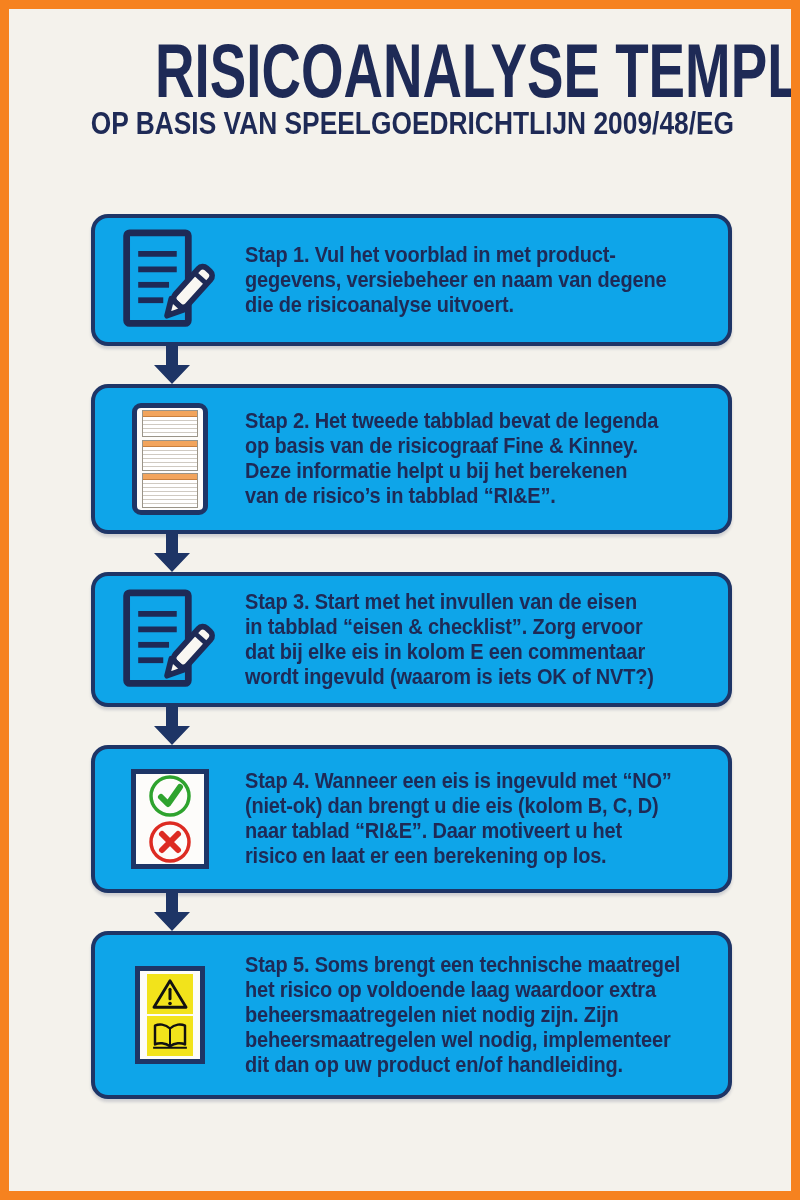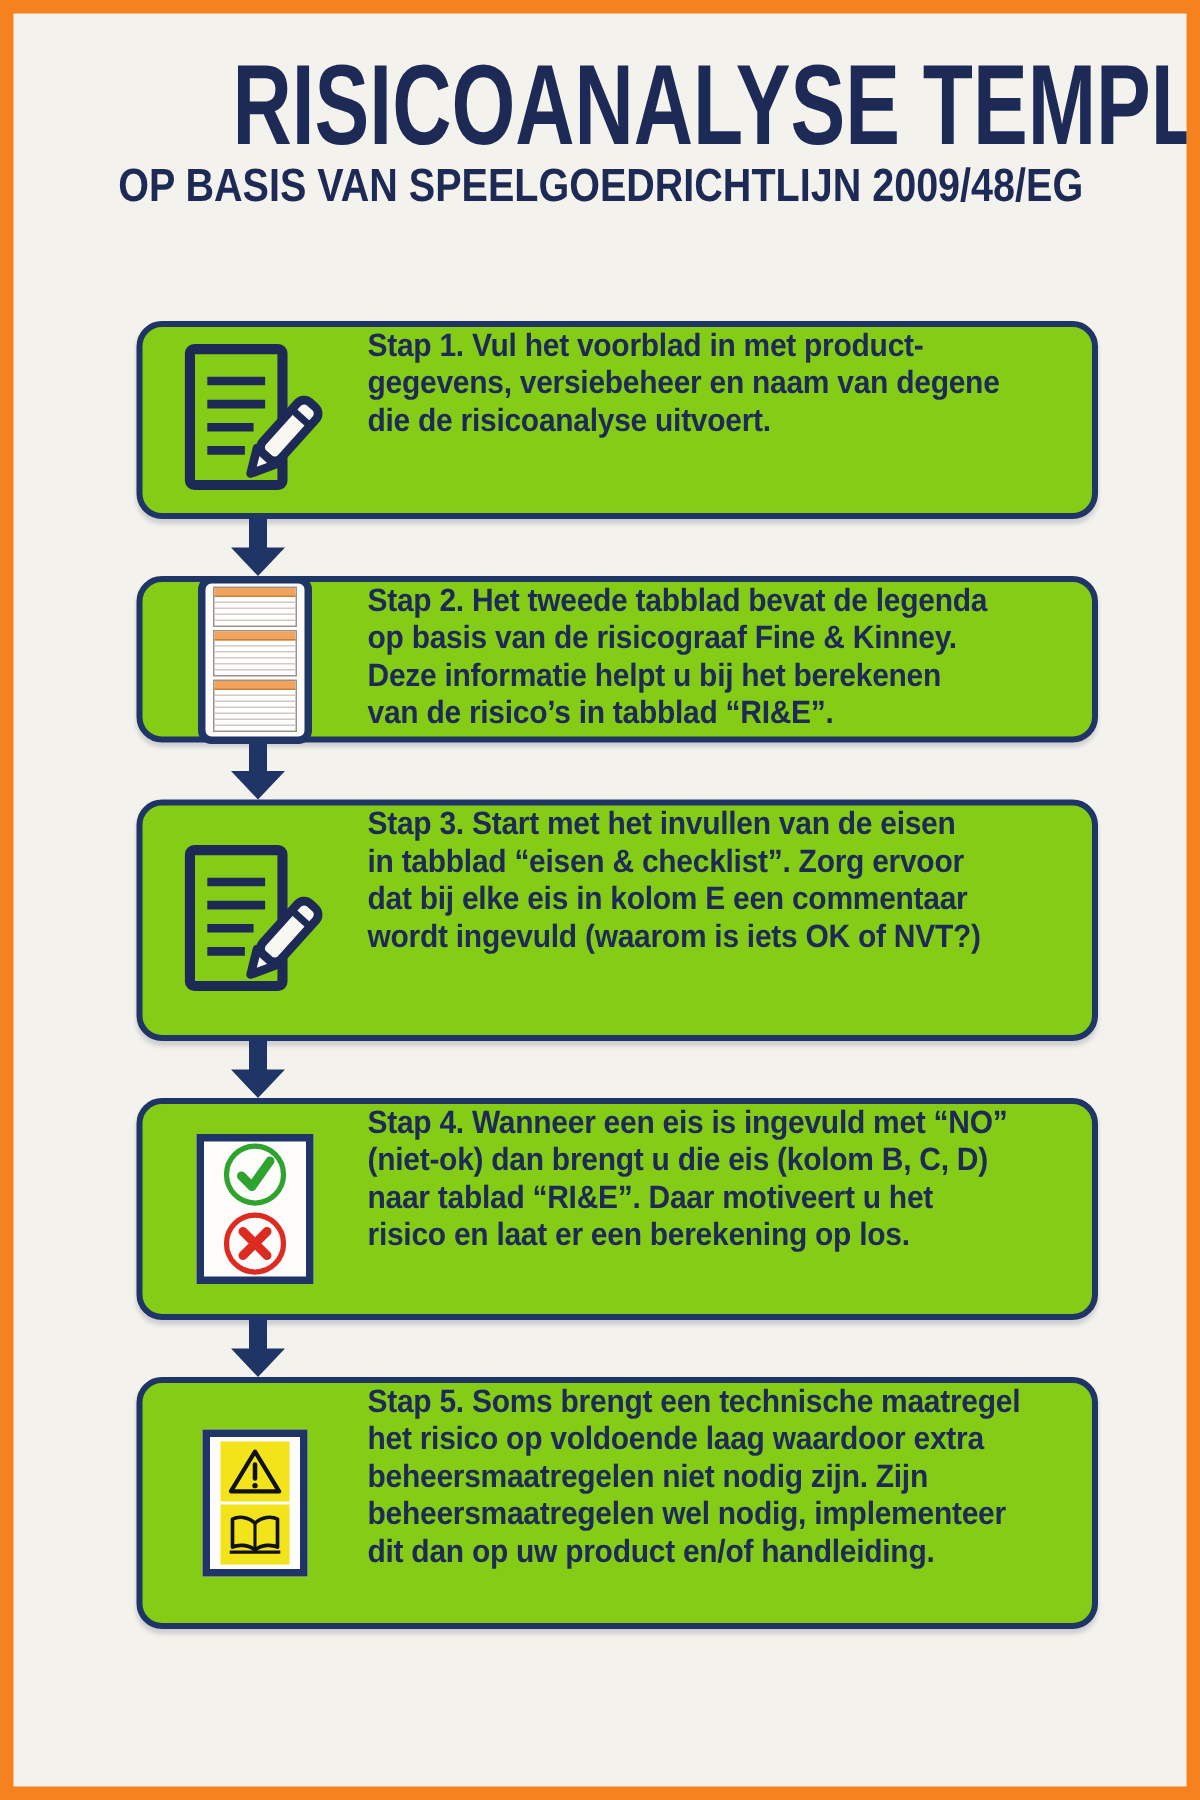--- a/index.html
+++ b/index.html
@@ -8,34 +8,34 @@
     background:#f4f2ec; border:9px solid #f6821f; overflow:hidden;
     font-family:"Liberation Sans", sans-serif; color:#1e2a56;
   }
   
   .title-wrap { position:absolute; top:24px; left:0; right:0; text-align:center; }
   .title {
     display:inline-block; margin:0; font-size:76px; font-weight:bold; line-height:1;
     white-space:nowrap; color:#1e2a56;
     transform:scaleX(0.72); transform-origin:center;
   }
-  .sub { position:absolute; left:0; right:0; text-align:center; white-space:nowrap; }
+  .sub { position:absolute; left:0; right:0; text-align:right; white-space:nowrap; }
   .sub span { display:inline-block; font-weight:bold; color:#1e2a56; white-space:nowrap; }
   .sub1 { top:97px; }
   .sub1 span { font-size:31px; transform:scaleX(0.85); transform-origin:center; }
   .sub2 { top:135px; }
   .sub3 { top:168px; }
   .sub2 span, .sub3 span { font-size:28px; transform:scaleX(0.90); transform-origin:center; }
 
   
   .steps { position:absolute; top:205px; left:82px; width:641px; }
   .step-box {
     box-sizing:border-box; width:641px;
-    border:4px solid #1e3566; border-radius:17px; background:#84cc16;
-    display:flex; 
+    border:4px solid #1e3566; border-radius:17px; background:#0ea5e9;
+    display:flex; align-items:center;
     box-shadow:0 3px 3px rgba(40,50,90,0.18);
   }
   .icon-col { width:150px; flex-shrink:0; display:flex; justify-content:center; align-items:center; }
   .step-text {
     flex-shrink:0; width:500px; font-size:21.5px; font-weight:bold; line-height:25px;
     letter-spacing:-0.2px; white-space:pre; color:#1e2a56;
     transform:scaleX(0.93); transform-origin:left center;
   }
   .arrow-row { position:relative; height:38px; }
   .arrow-row svg { position:absolute; left:61px; top:0; }
@@ -101,21 +101,21 @@
 gegevens, versiebeheer en naam van degene
 die de risicoanalyse uitvoert.</div>
     </div>
 
     <div class="arrow-row">
       <svg width="40" height="38" viewBox="0 0 40 38">
         <polygon points="14,0 26,0 26,19 38,19 20,38 2,19 14,19" fill="#1e3566"></polygon>
       </svg>
     </div>
 
-    <div class="step-box" style="height:111px">
+    <div class="step-box" style="height:150px">
       <div class="icon-col">
         <div class="sheet-card">
           <div class="mini-table">
             <div class="hdr"></div>
               <div class="row"></div>
               <div class="row"></div>
               <div class="row"></div>
               <div class="row"></div>
               <div class="row"></div>
           </div>
@@ -145,21 +145,21 @@
 Deze informatie helpt u bij het berekenen
 van de risico’s in tabblad “RI&amp;E”.</div>
     </div>
 
     <div class="arrow-row">
       <svg width="40" height="38" viewBox="0 0 40 38">
         <polygon points="14,0 26,0 26,19 38,19 20,38 2,19 14,19" fill="#1e3566"></polygon>
       </svg>
     </div>
 
-    <div class="step-box" style="height:161px">
+    <div class="step-box" style="height:135px">
       <div class="icon-col">
         <svg width="106" height="106" viewBox="0 0 110 110">
           <rect x="10" y="6" width="64" height="94" rx="3" fill="none" stroke="#1e2a56" stroke-width="7"></rect>
           <line x1="22" y1="28" x2="62" y2="28" stroke="#1e2a56" stroke-width="6"></line>
           <line x1="22" y1="44" x2="62" y2="44" stroke="#1e2a56" stroke-width="6"></line>
           <line x1="22" y1="60" x2="54" y2="60" stroke="#1e2a56" stroke-width="6"></line>
           <line x1="22" y1="76" x2="48" y2="76" stroke="#1e2a56" stroke-width="6"></line>
           <g transform="rotate(42 52 92)">
             <rect x="43.5" y="28" width="17" height="48" fill="#f9f7f2" stroke="#1e2a56" stroke-width="6" rx="6"></rect>
             <line x1="43.5" y1="40" x2="60.5" y2="40" stroke="#1e2a56" stroke-width="5"></line>

